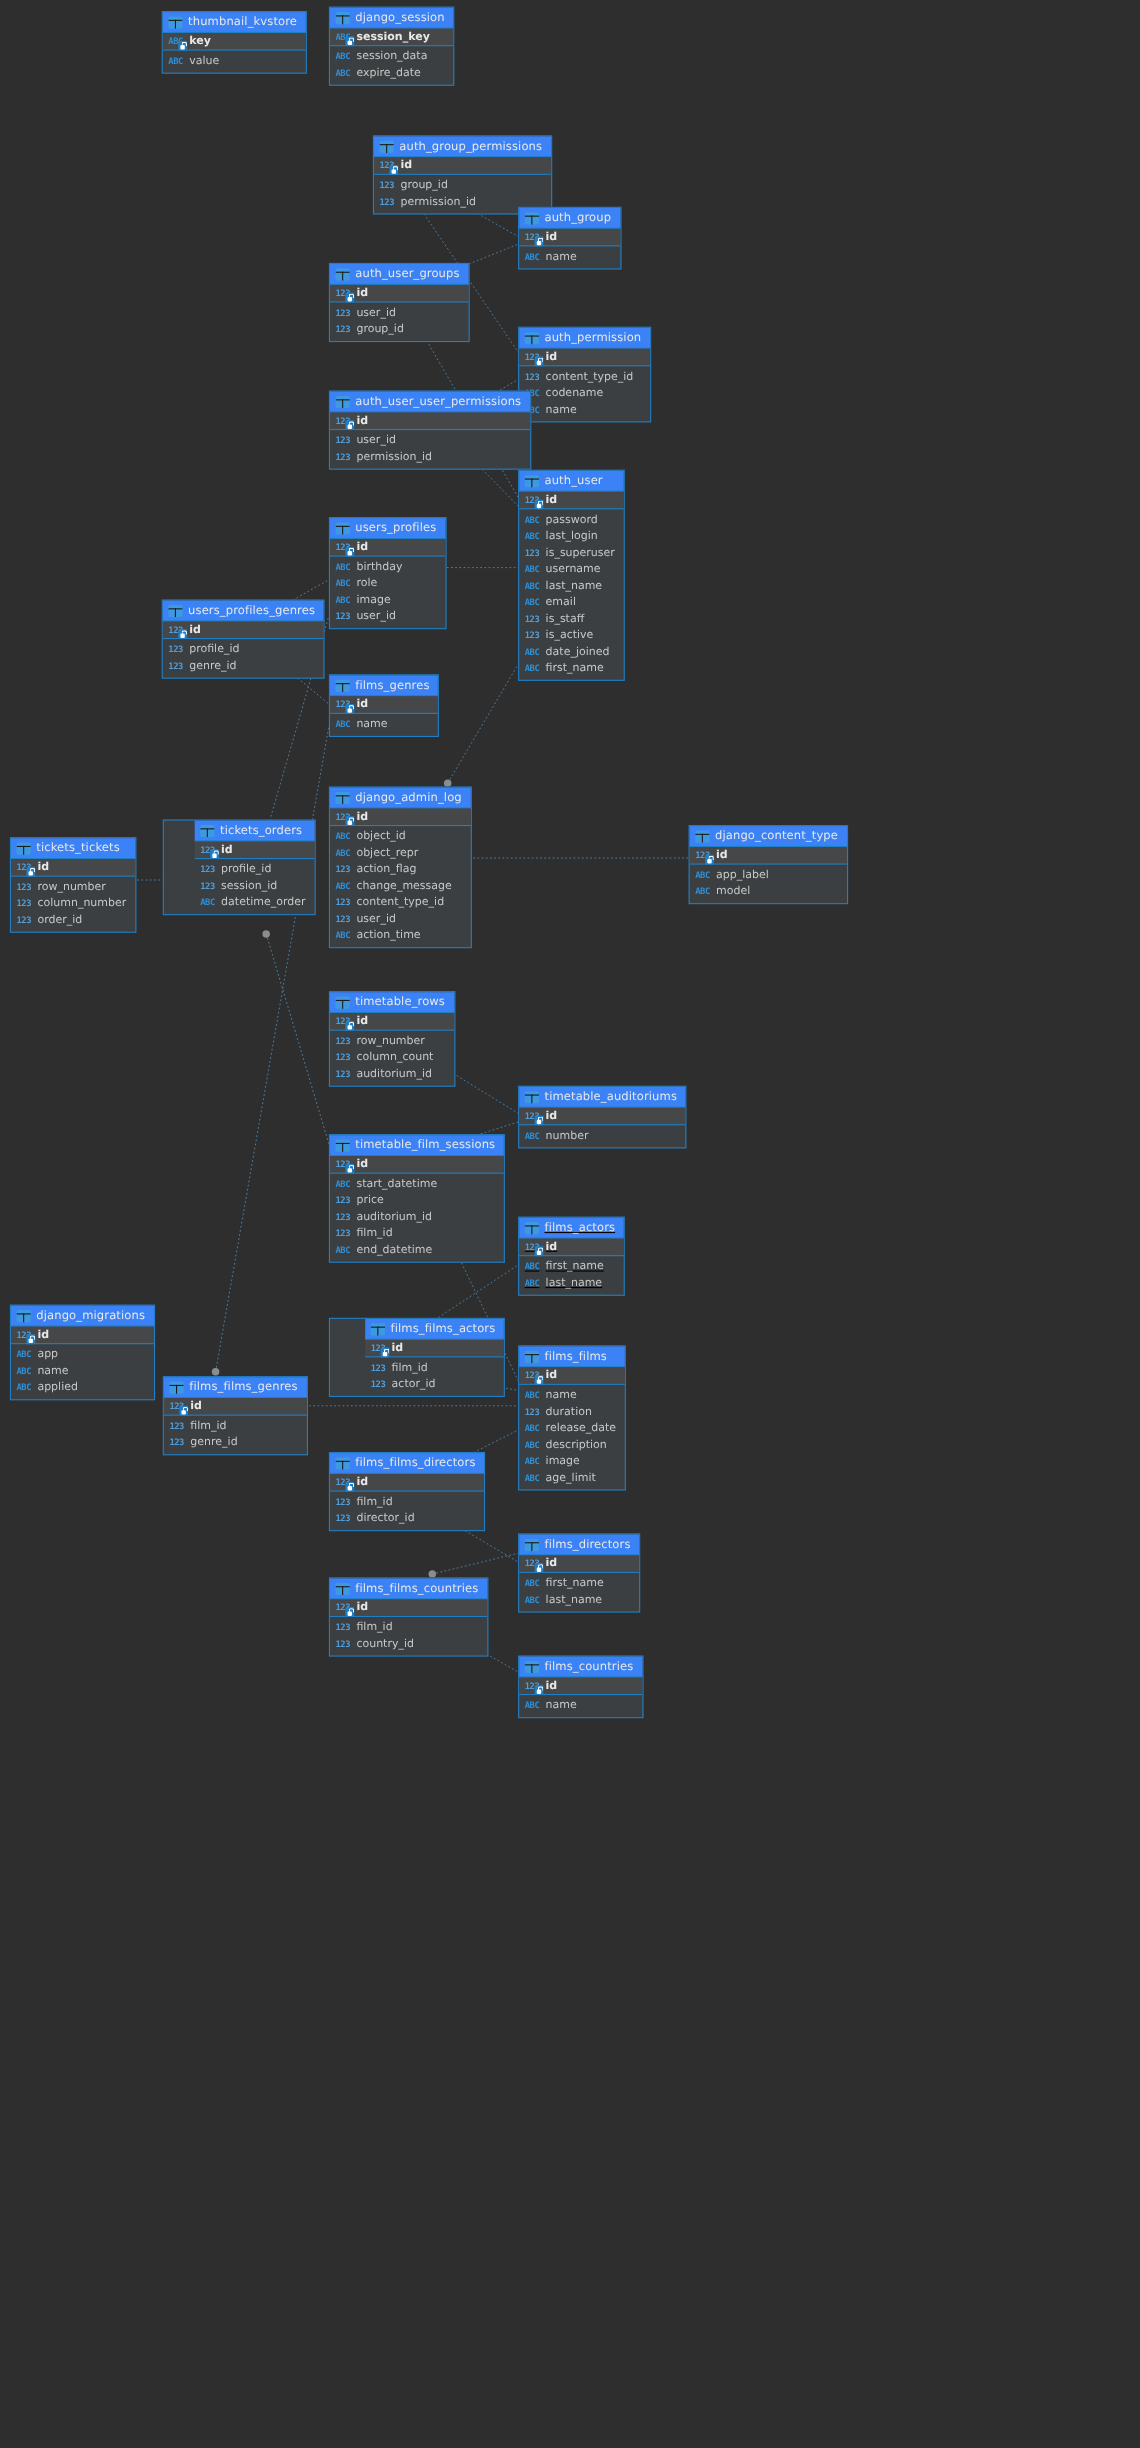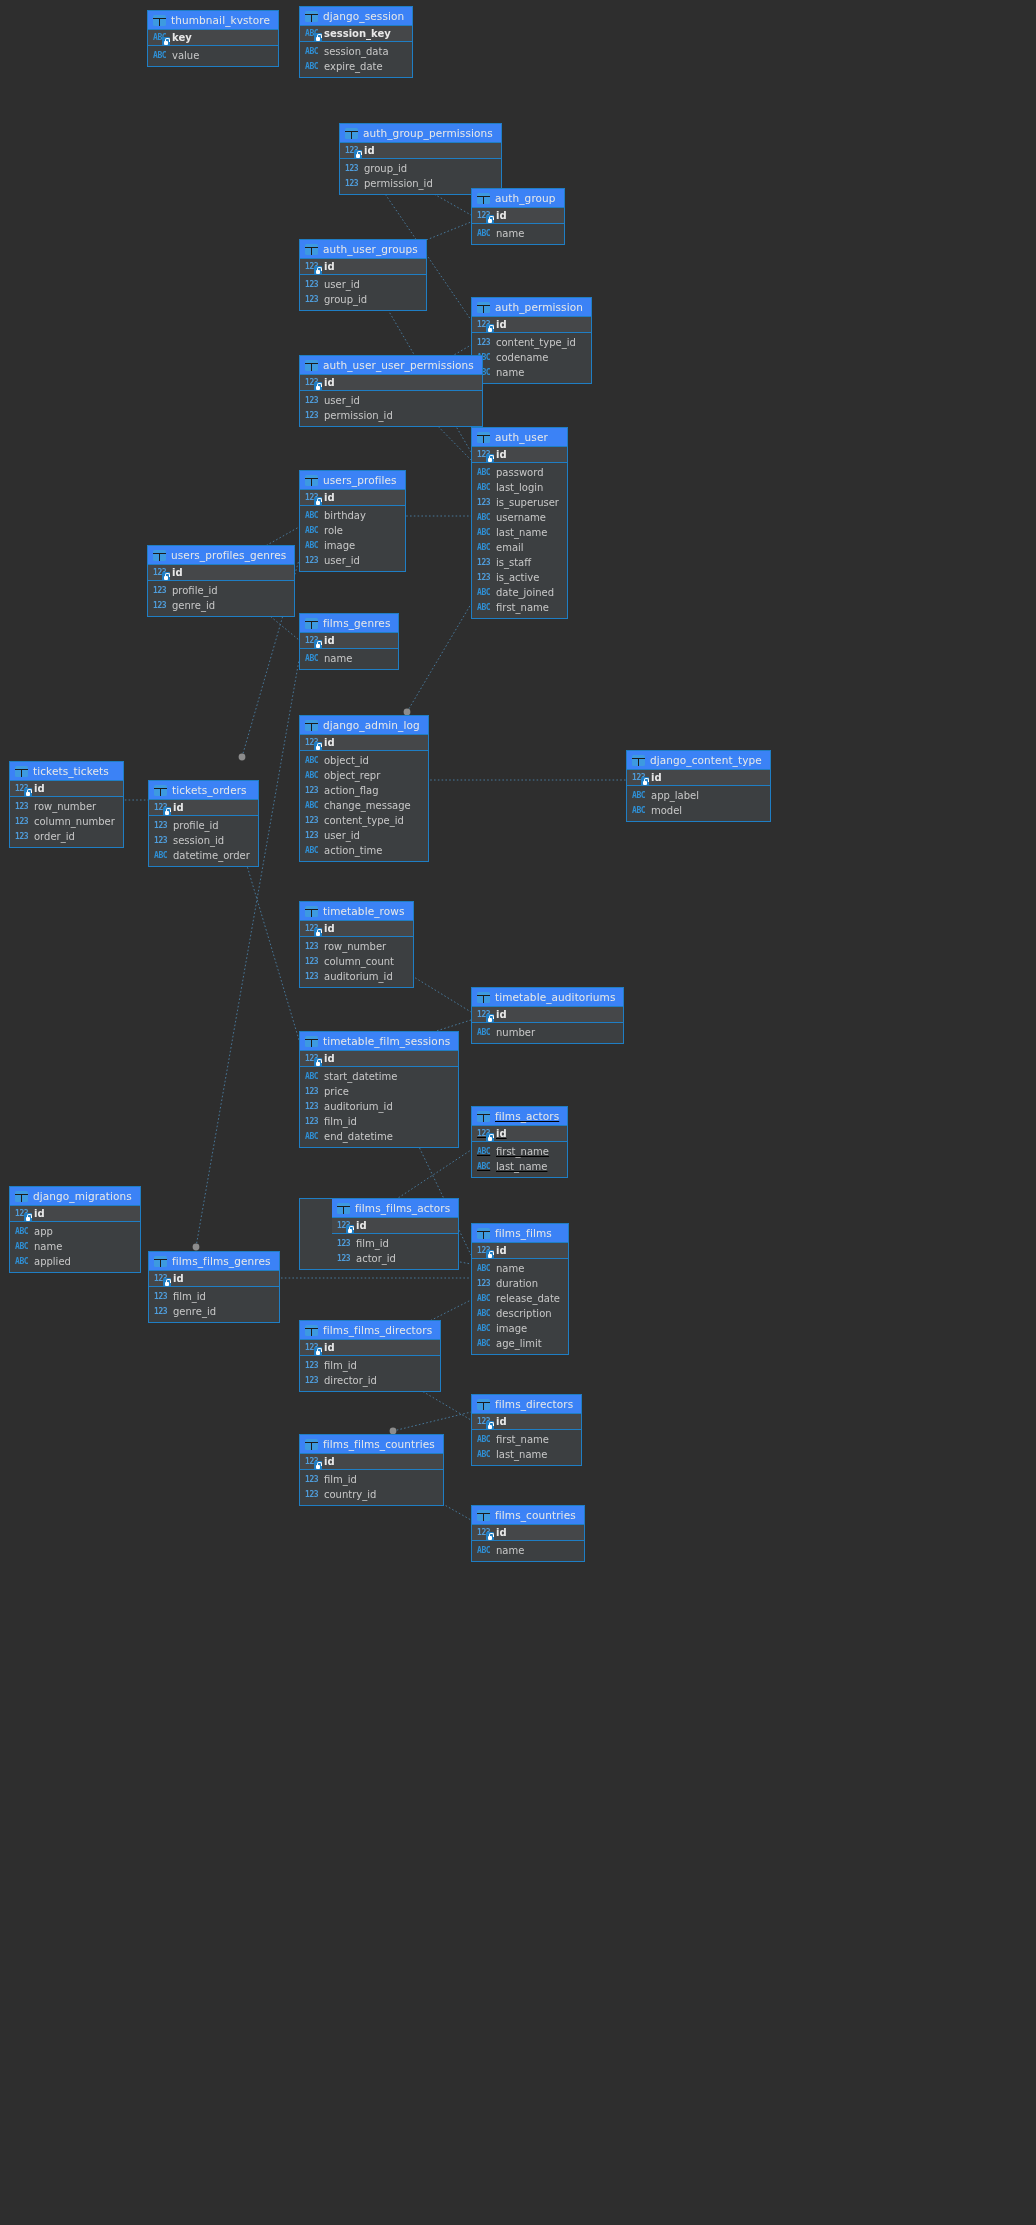--- a/index.html
+++ b/index.html
@@ -540,21 +540,21 @@
         <div class="col">
           <span class="tico">123</span>
           <span class="col-name">column_number</span>
         </div>
         <div class="col">
           <span class="tico">123</span>
           <span class="col-name">order_id</span>
         </div>
       </div>
     </div>
-    <div class="entity" style="left: 148px; top: 780px; min-width: 90px;">
+    <div class="entity" style="left: 148px; top: 745px; min-width: 90px; padding-left: 28px;">
       <div class="entity-header">
         <span class="tbl-ico"></span>
         <span class="entity-title">tickets_orders</span>
       </div>
       <div class="pk-row">
         <div class="col">
           <span class="tico">123<span class="pk-badge"></span></span>
           <span class="col-name">id</span>
         </div>
       </div>

